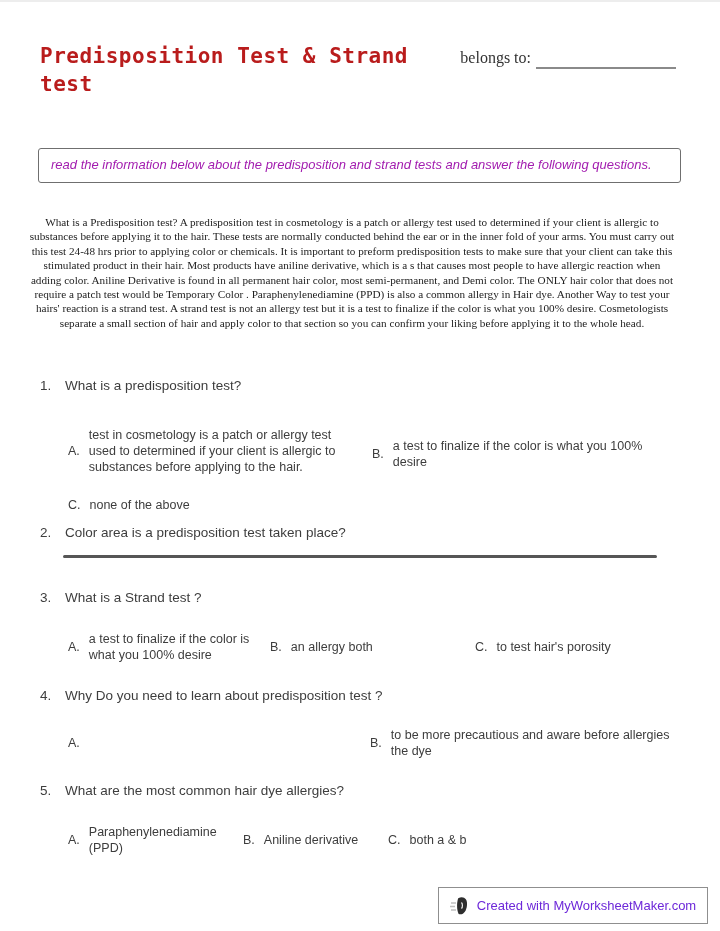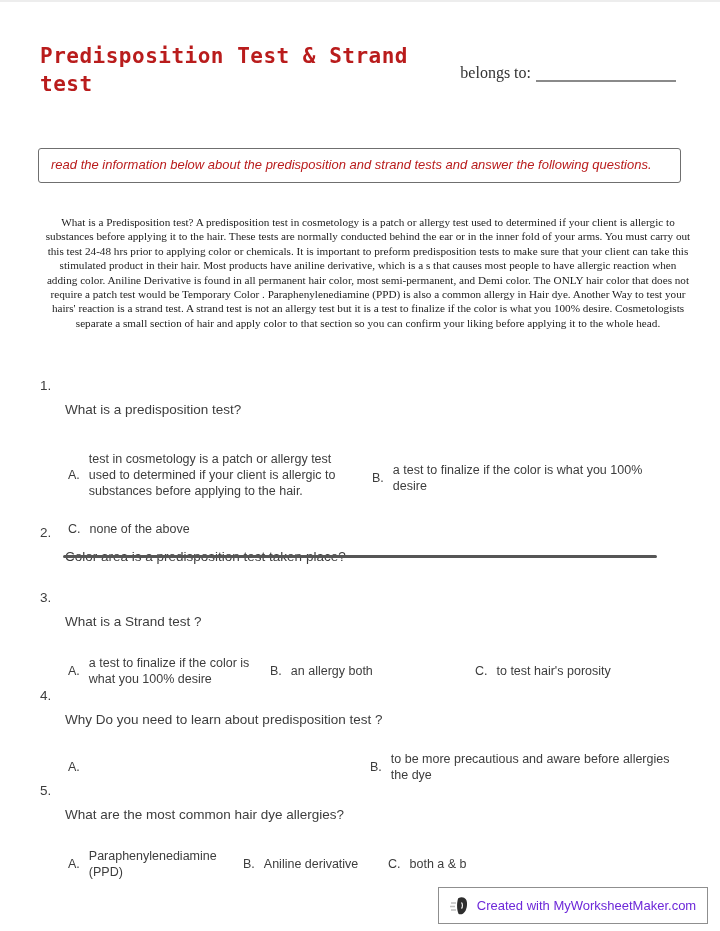--- a/index.html
+++ b/index.html
@@ -14,47 +14,47 @@
     overflow: hidden;
   }
   
   .title {
     position: absolute; left: 40px; top: 40px; width: 420px;
     font-family: "DejaVu Sans Mono", monospace;
     font-size: 21px; line-height: 28px; color: #b91c1c;
     letter-spacing: 0.5px;
   }
   .fillins { position: absolute; left: 450px; top: 47px; width: 232px; }
-  .fill-row { display: flex; align-items: flex-start; margin-bottom: 13px; margin-top: 15px; }
+  .fill-row { display: flex; align-items: flex-end; margin-bottom: 13px; }
   .fill-label {
     font-family: "Liberation Serif", serif; font-size: 16px; color: #333;
     width: 86px; text-align: right; padding-right: 5px; padding-bottom: 2px;
   }
   .fill-line { width: 140px; border-bottom: 2px solid #8a8a8a; height: 18px; }
   
   .inst-box {
     position: absolute; left: 38px; top: 146px; width: 643px;
     border: 1px solid #6f6f6f; border-radius: 3px;
     padding: 7px 12px 9px 12px; background: #fff;
   }
   .inst-text {
-    font-style: italic; font-size: 13px; line-height: 17px; color: #b91c1c;
+    font-style: italic; font-size: 13px; line-height: 17px; color: #a21caf;
   }
   
   .passage {
-    position: absolute; left: 44px; top: 213px; width: 648px;
+    position: absolute; left: 28px; top: 213px; width: 648px;
     font-family: "Liberation Serif", serif;
     font-size: 11.2px; line-height: 14.4px; color: #1c1c1c;
     text-align: center;
   }
   
   .question { position: absolute; left: 40px; width: 644px; color: #3d3d3d; }
   .q-head { display: flex; font-size: 13.5px; }
   .q-num { width: 25px; }
-  .q-text { flex: 1; margin-top: 24px; }
+  .q-text { flex: 1; }
   .opts-row { position: relative; }
   .opt { display: flex; align-items: center; position: absolute; font-size: 12.5px; line-height: 16px; }
   .opt-letter { padding-right: 9px; flex: 0 0 auto; }
   .answer-line {
     position: absolute; left: 23px; top: 30px;
     width: 594px; border-bottom: 3px solid #565656; border-radius: 2px;
   }
   
   #q1 { top: 376px; }
   #q1 .opt-a { left: 28px; top: 34px; width: 292px; }

